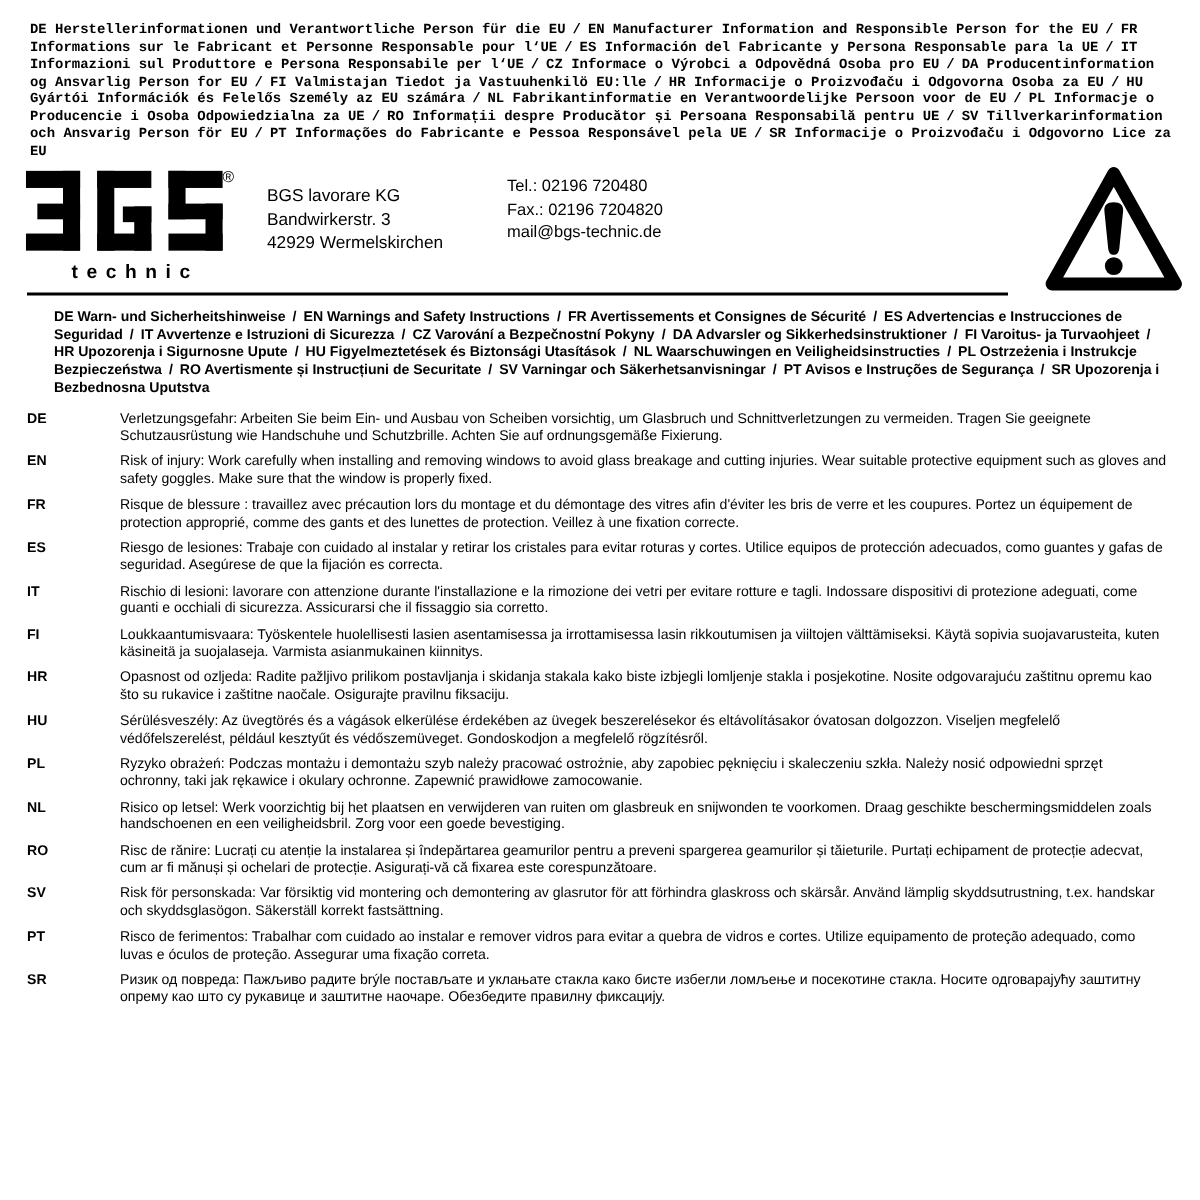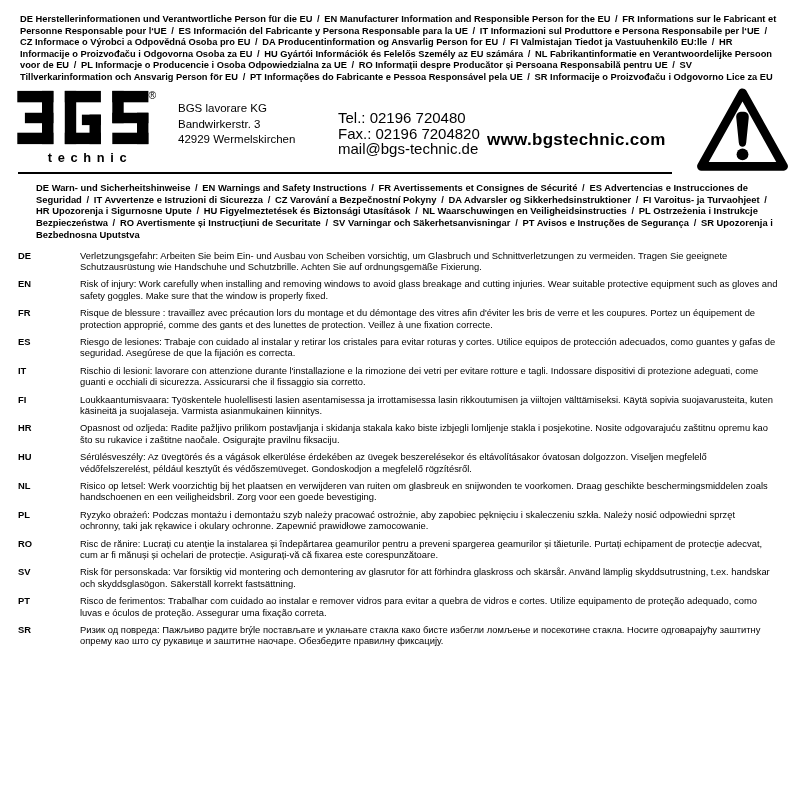--- a/index.html
+++ b/index.html
@@ -9,35 +9,36 @@
     font-family: "Liberation Sans", "DejaVu Sans", sans-serif;
     overflow: hidden;
   }
   .page { padding-top: 14px; }
 
   .top-header {
     font-weight: 700;
     font-size: 9.3px;
     line-height: 11.5px;
     padding: 0 18px 0 20px;
+    font-family: Liberation Mono, monospace;
   }
 
   .brand-row {
     position: relative;
     height: 80px;
     margin-top: 5px;
   }
   .logo { position: absolute; left: 17px; top: 1px; }
   .addr {
     position: absolute; left: 178px; top: 13px;
     font-size: 11.5px; line-height: 15.5px;
   }
   .contact {
-    position: absolute; left: 338px; top: 22px;
-    font-size: 15px; line-height: 15.5px;
+    position: absolute; left: 338px; top: 6px;
+    font-size: 11px; line-height: 15.5px;
   }
   .website {
     position: absolute; left: 487px; top: 42px;
     font-size: 17px; font-weight: 700; letter-spacing: 0.3px;
   }
   .triangle { position: absolute; left: 694px; top: -2px; }
 
   .rule {
     margin: 4px 0 0 18px;
     width: 654px;
@@ -107,21 +108,20 @@
       <div>Bandwirkerstr. 3</div>
       <div>42929 Wermelskirchen</div>
     </div>
 
     <div class="contact">
       <div>Tel.: 02196 720480</div>
       <div>Fax.: 02196 7204820</div>
       <div>mail@bgs-technic.de</div>
     </div>
 
-    <div class="website">www.bgstechnic.com</div>
 
     <div class="triangle">
       <svg width="97" height="88" viewBox="0 0 100 92">
         <path d="M50 7 L93 84 L7 84 Z" fill="#fff" stroke="#000" stroke-width="9" stroke-linejoin="round"></path>
         <path d="M50 27 c4.5 0 7 2 6.5 6.5 l-2.6 25.5 c-0.3 3 -1.7 4.6 -3.9 4.6 c-2.2 0 -3.6 -1.6 -3.9 -4.6 l-2.6 -25.5 c-0.5 -4.5 2 -6.5 6.5 -6.5 z" fill="#000"></path>
         <circle cx="50" cy="71.5" r="6.2" fill="#000"></circle>
       </svg>
     </div>
 
   </div>
@@ -157,26 +157,26 @@
     </div>
     <div class="w-item">
       <span class="w-code">HR</span>
       <span class="w-text">Opasnost od ozljeda: Radite pažljivo prilikom postavljanja i skidanja stakala kako biste izbjegli lomljenje stakla i posjekotine. Nosite odgovarajuću zaštitnu opremu kao što su rukavice i zaštitne naočale. Osigurajte pravilnu fiksaciju.</span>
     </div>
     <div class="w-item">
       <span class="w-code">HU</span>
       <span class="w-text">Sérülésveszély: Az üvegtörés és a vágások elkerülése érdekében az üvegek beszerelésekor és eltávolításakor óvatosan dolgozzon. Viseljen megfelelő védőfelszerelést, például kesztyűt és védőszemüveget. Gondoskodjon a megfelelő rögzítésről.</span>
     </div>
     <div class="w-item">
+      <span class="w-code">PL</span>
+      <span class="w-text">Ryzyko obrażeń: Podczas montażu i demontażu szyb należy pracować ostrożnie, aby zapobiec pęknięciu i skaleczeniu szkła. Należy nosić odpowiedni sprzęt ochronny, taki jak rękawice i okulary ochronne. Zapewnić prawidłowe zamocowanie.</span>
+    </div>
+    <div class="w-item">
       <span class="w-code">NL</span>
       <span class="w-text">Risico op letsel: Werk voorzichtig bij het plaatsen en verwijderen van ruiten om glasbreuk en snijwonden te voorkomen. Draag geschikte beschermingsmiddelen zoals handschoenen en een veiligheidsbril. Zorg voor een goede bevestiging.</span>
-    </div>
-    <div class="w-item">
-      <span class="w-code">PL</span>
-      <span class="w-text">Ryzyko obrażeń: Podczas montażu i demontażu szyb należy pracować ostrożnie, aby zapobiec pęknięciu i skaleczeniu szkła. Należy nosić odpowiedni sprzęt ochronny, taki jak rękawice i okulary ochronne. Zapewnić prawidłowe zamocowanie.</span>
     </div>
     <div class="w-item">
       <span class="w-code">RO</span>
       <span class="w-text">Risc de rănire: Lucrați cu atenție la instalarea și îndepărtarea geamurilor pentru a preveni spargerea geamurilor și tăieturile. Purtați echipament de protecție adecvat, cum ar fi mănuși și ochelari de protecție. Asigurați-vă că fixarea este corespunzătoare.</span>
     </div>
     <div class="w-item">
       <span class="w-code">SV</span>
       <span class="w-text">Risk för personskada: Var försiktig vid montering och demontering av glasrutor för att förhindra glaskross och skärsår. Använd lämplig skyddsutrustning, t.ex. handskar och skyddsglasögon. Säkerställ korrekt fastsättning.</span>
     </div>
     <div class="w-item">

